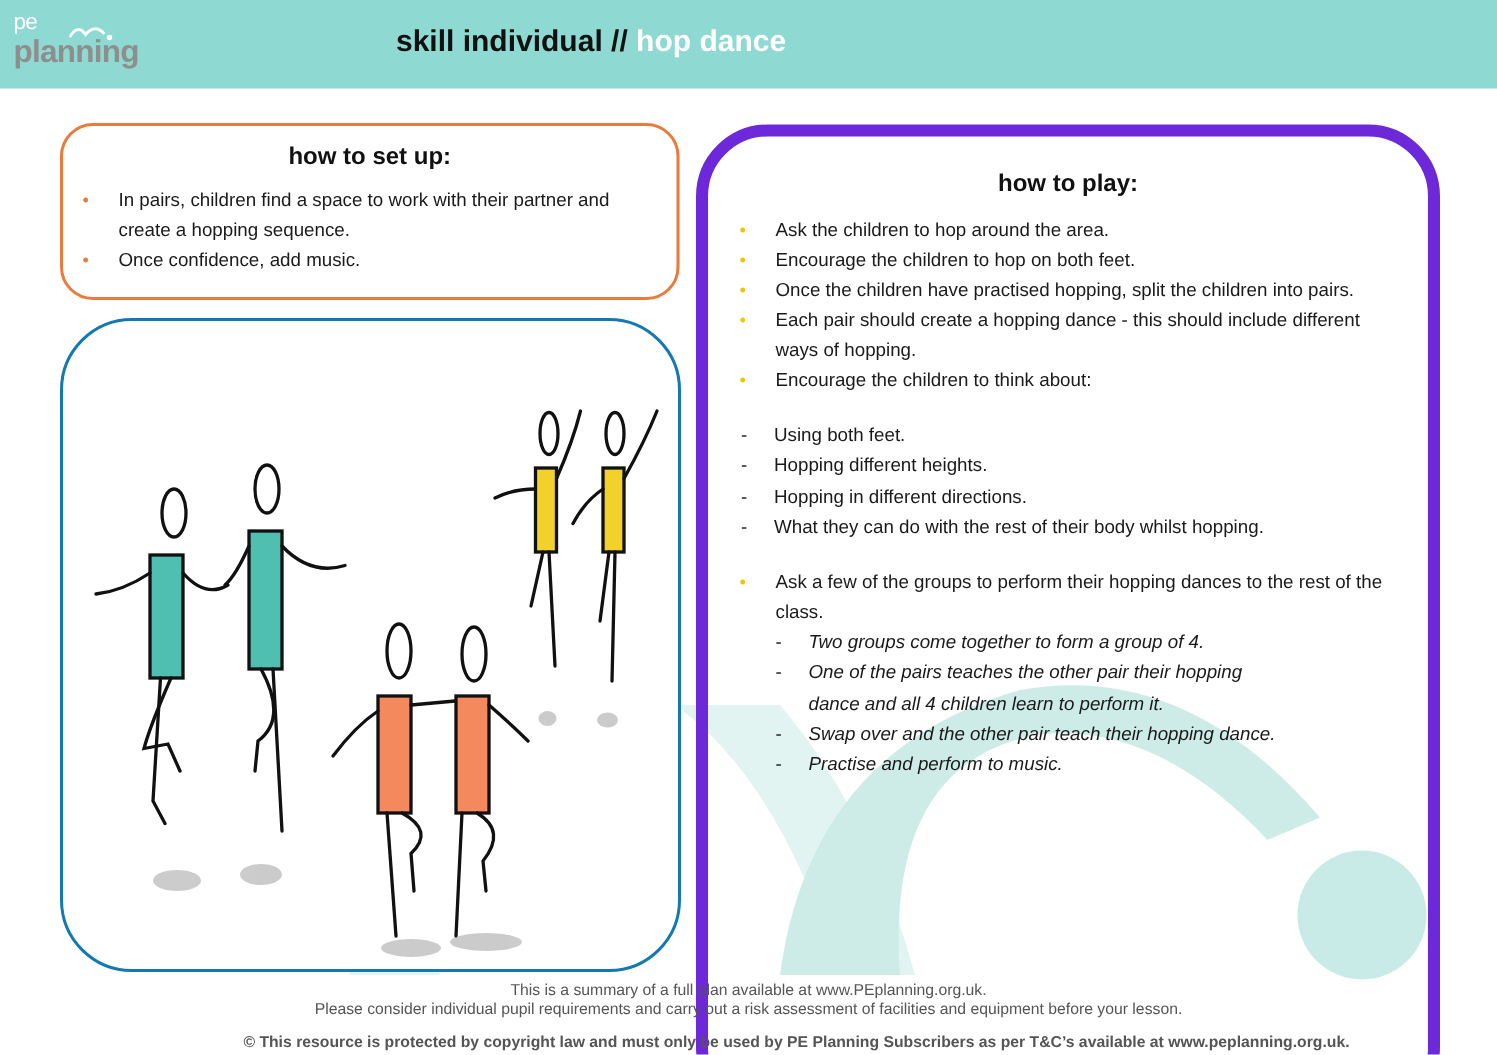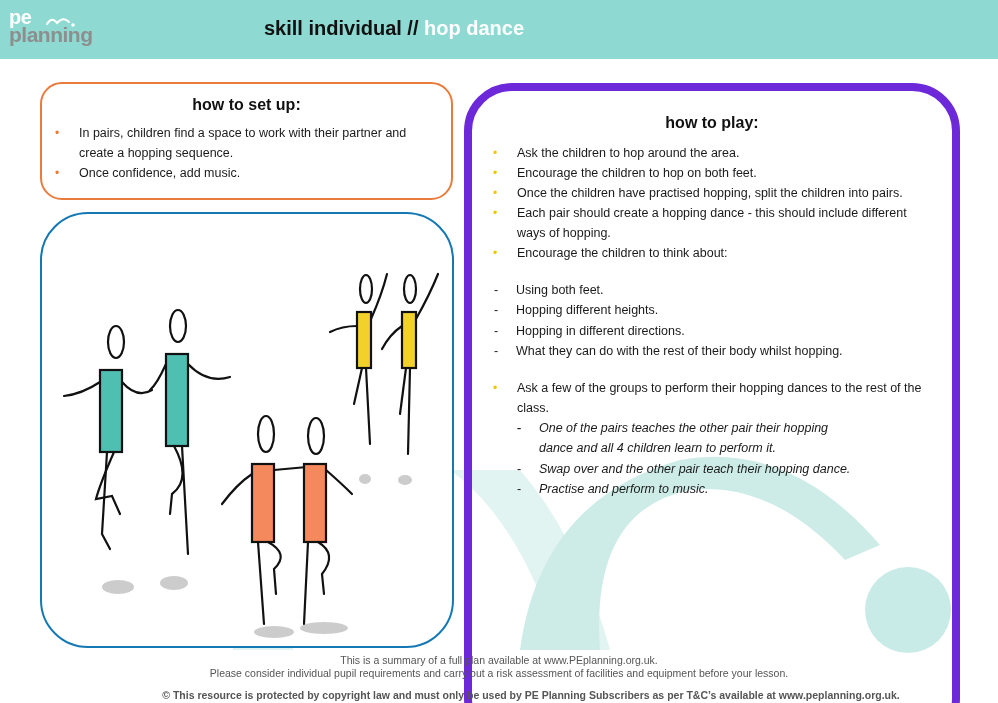--- a/index.html
+++ b/index.html
@@ -1,21 +1,21 @@
 <!DOCTYPE html>
 <html><head>
   <meta charset="utf-8">
   <style>
     * { box-sizing: border-box; margin: 0; padding: 0; }
     html, body { width: 998px; height: 703px; overflow: hidden; background: #ffffff; }
     body { position: relative; font-family: "Liberation Sans", "DejaVu Sans", sans-serif; color: #1a1a1a; }
 
     .header { position: absolute; left: 0; top: 0; width: 998px; height: 59px; background: #8ed9d2; }
     .logo { position: absolute; left: 9px; top: 8px; width: 95px; height: 42px; }
-    .logo .pe { position: absolute; left: 0; top: -2px; font-size: 20px; font-weight: bold; color: #ffffff; letter-spacing: -0.5px; }
+    .logo .pe { position: absolute; left: 0; top: -2px; font-size: 15px; font-weight: normal; color: #ffffff; letter-spacing: -0.5px; }
     .logo .planning { position: absolute; left: 0; top: 15px; font-size: 21px; font-weight: bold; color: #8e8e8e; letter-spacing: -0.5px; }
     .logo svg { position: absolute; left: 36px; top: 6px; }
     .title { position: absolute; left: 264px; top: 17px; font-size: 20px; font-weight: bold; color: #111111; white-space: nowrap; }
     .title .accent { color: #ffffff; }
 
     
     .bg-swoosh { position: absolute; left: 0; top: 0; width: 998px; height: 703px; pointer-events: none; }
 
     .box { position: absolute; background: transparent; }
     .setup-box { left: 40px; top: 82px; width: 413px; height: 118px; border: 2px solid #e97b3c; border-radius: 22px; background: #ffffff; }
@@ -148,21 +148,21 @@
   <ul class="dash">
     <li><span class="dash-mark">-</span><span>Using both feet.</span></li>
     <li><span class="dash-mark">-</span><span>Hopping different heights.</span></li>
     <li><span class="dash-mark">-</span><span>Hopping in different directions.</span></li>
     <li><span class="dash-mark">-</span><span>What they can do with the rest of their body whilst hopping.</span></li>
   </ul>
   <ul class="bullets main play-last">
     <li><span class="dot">•</span><span>Ask a few of the groups to perform their hopping dances to the rest of the class.</span></li>
   </ul>
   <ul class="prog">
-    <li><span class="dash-mark">-</span></li>
+    <li><span class="dash-mark">-</span><span>Two groups come together to form a group of 4.</span></li>
     <li><span class="dash-mark">-</span><span>One of the pairs teaches the other pair their hopping dance and all 4 children learn to perform it.</span></li>
     <li><span class="dash-mark">-</span><span>Swap over and the other pair teach their hopping dance.</span></li>
     <li><span class="dash-mark">-</span><span>Practise and perform to music.</span></li>
   </ul>
 </div>
 
 <div class="footer l1">This is a summary of a full plan available at www.PEplanning.org.uk.</div>
 <div class="footer l2">Please consider individual pupil requirements and carry out a risk assessment of facilities and equipment before your lesson.</div>
 <div class="footer l3">© This resource is protected by copyright law and must only be used by PE Planning Subscribers as per T&amp;C’s available at www.peplanning.org.uk.</div>
 

